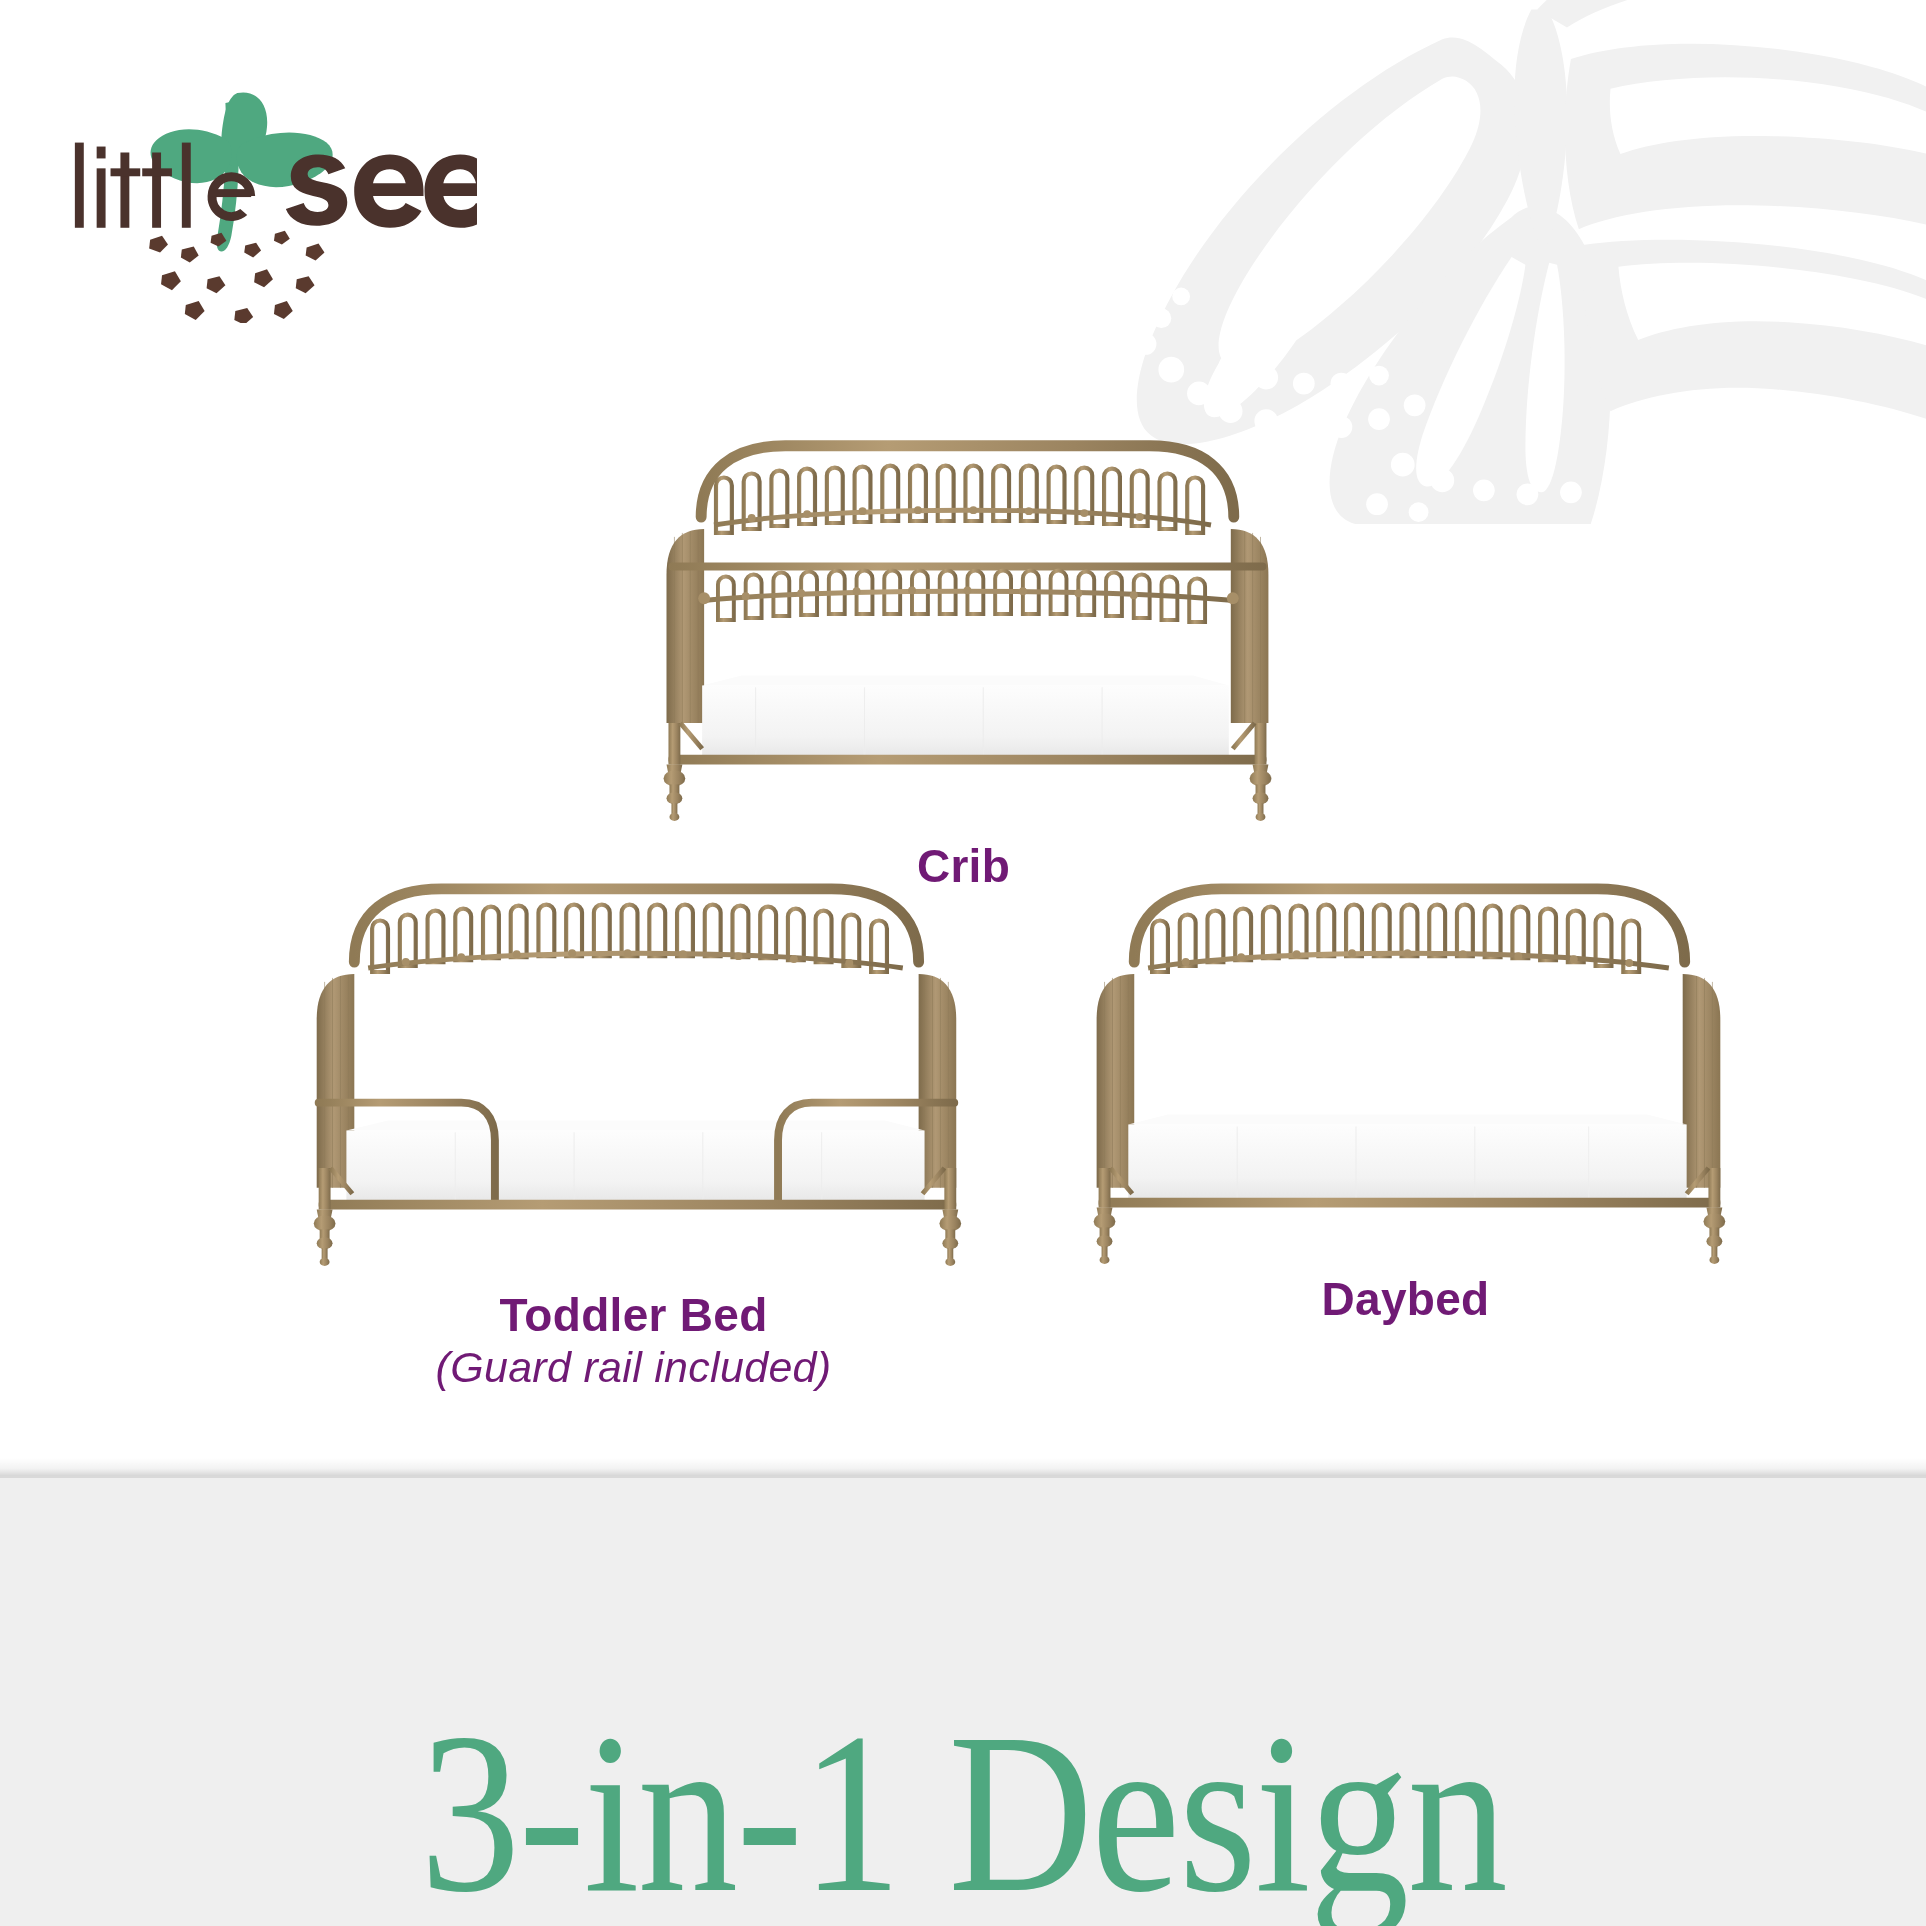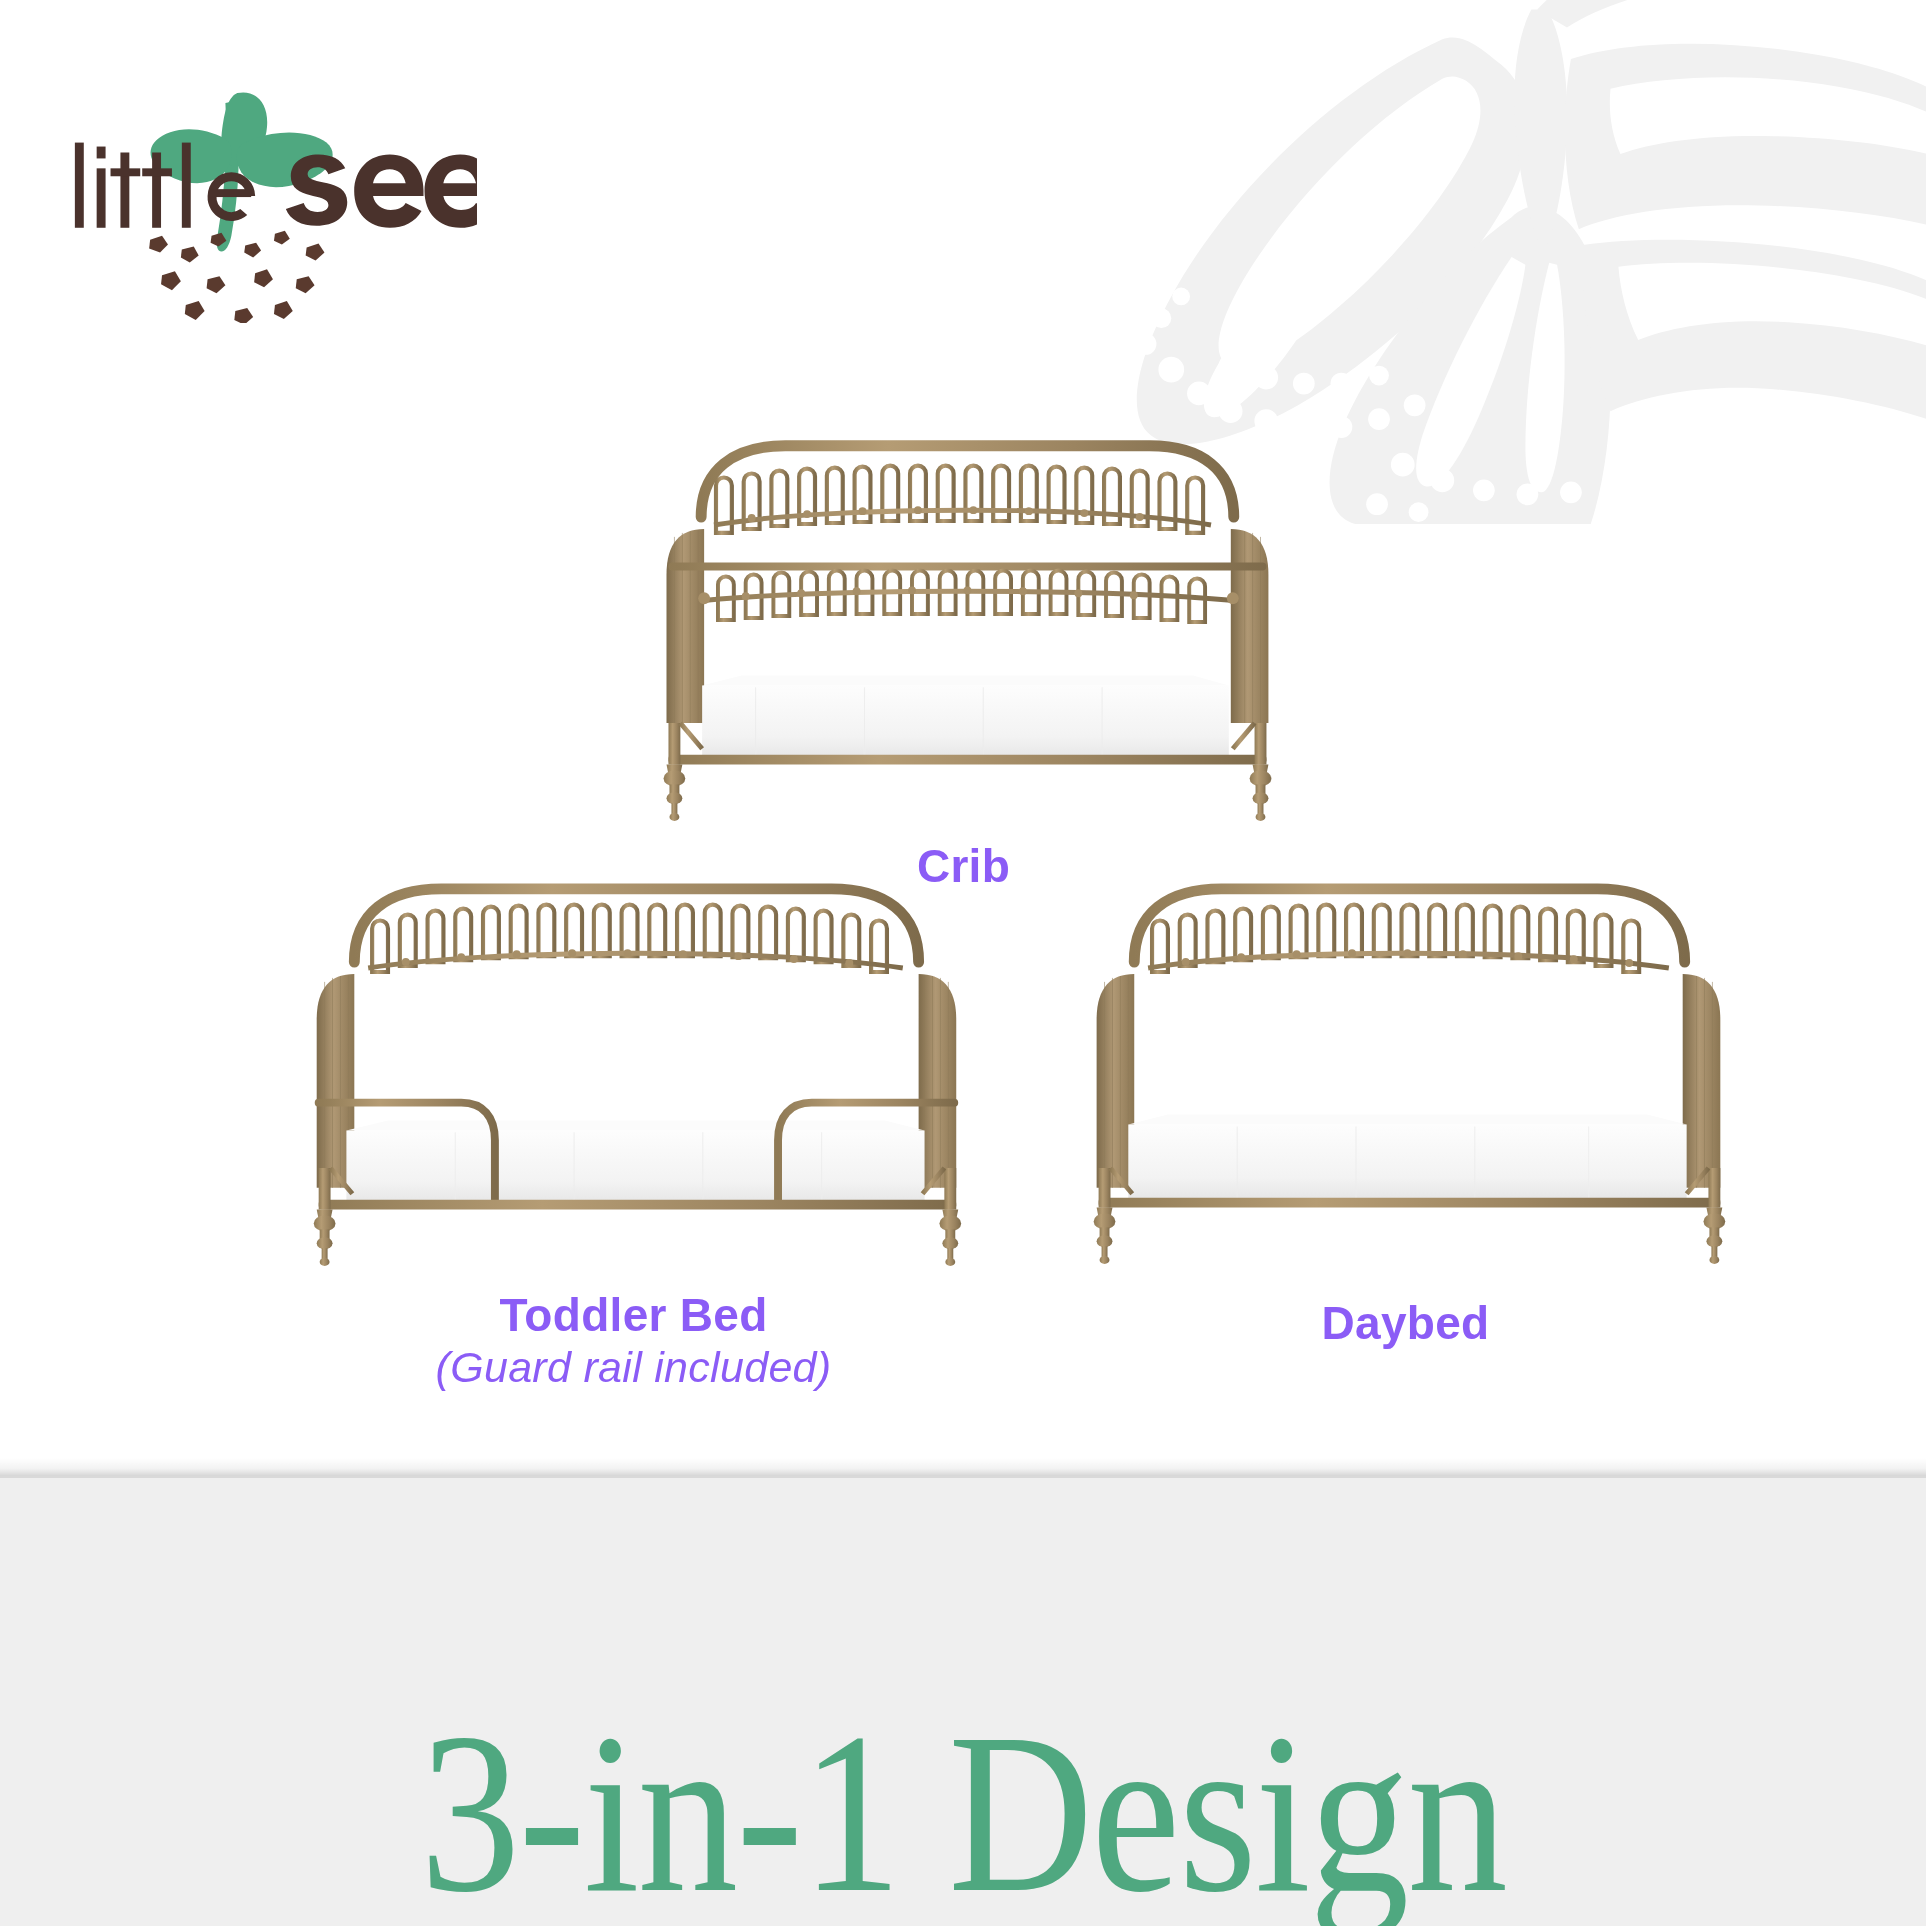--- a/index.html
+++ b/index.html
@@ -23,35 +23,35 @@
 
   
   .logo{position:absolute;left:61px;top:85px;width:416px;height:238px;z-index:5;}
   .logo svg{display:block;}
 
   
   .product{position:absolute;z-index:4;}
   .product .art{position:relative;}
   .caption{
     text-align:center;
-    color:#8b5cf6;
+    color:#701a75;
     font-weight:bold;
     letter-spacing:0.3px;
   }
   .caption .title{font-size:46px;line-height:1.05;white-space:nowrap;}
   .caption .sub{font-size:43px;font-weight:normal;font-style:italic;line-height:1.15;margin-top:4px;white-space:nowrap;}
 
   #crib-cell{left:607px;top:426px;width:713px;}
   #crib-cell .caption{margin-top:16px;}
 
   #toddler-cell{left:277px;top:871px;width:713px;}
   #toddler-cell .caption{margin-top:20px;}
 
   #daybed-cell{left:1049px;top:871px;width:713px;}
-  #daybed-cell .caption{margin-top:28px;}
+  #daybed-cell .caption{margin-top:4px;}
 
   
   .banner{
     position:absolute;left:0;right:0;bottom:0;height:451px;
     background:#efefef;
     z-index:6;
     display:flex;align-items:flex-end;justify-content:center;
   }
   .banner:before{
     content:"";position:absolute;left:0;right:0;top:-18px;height:18px;

